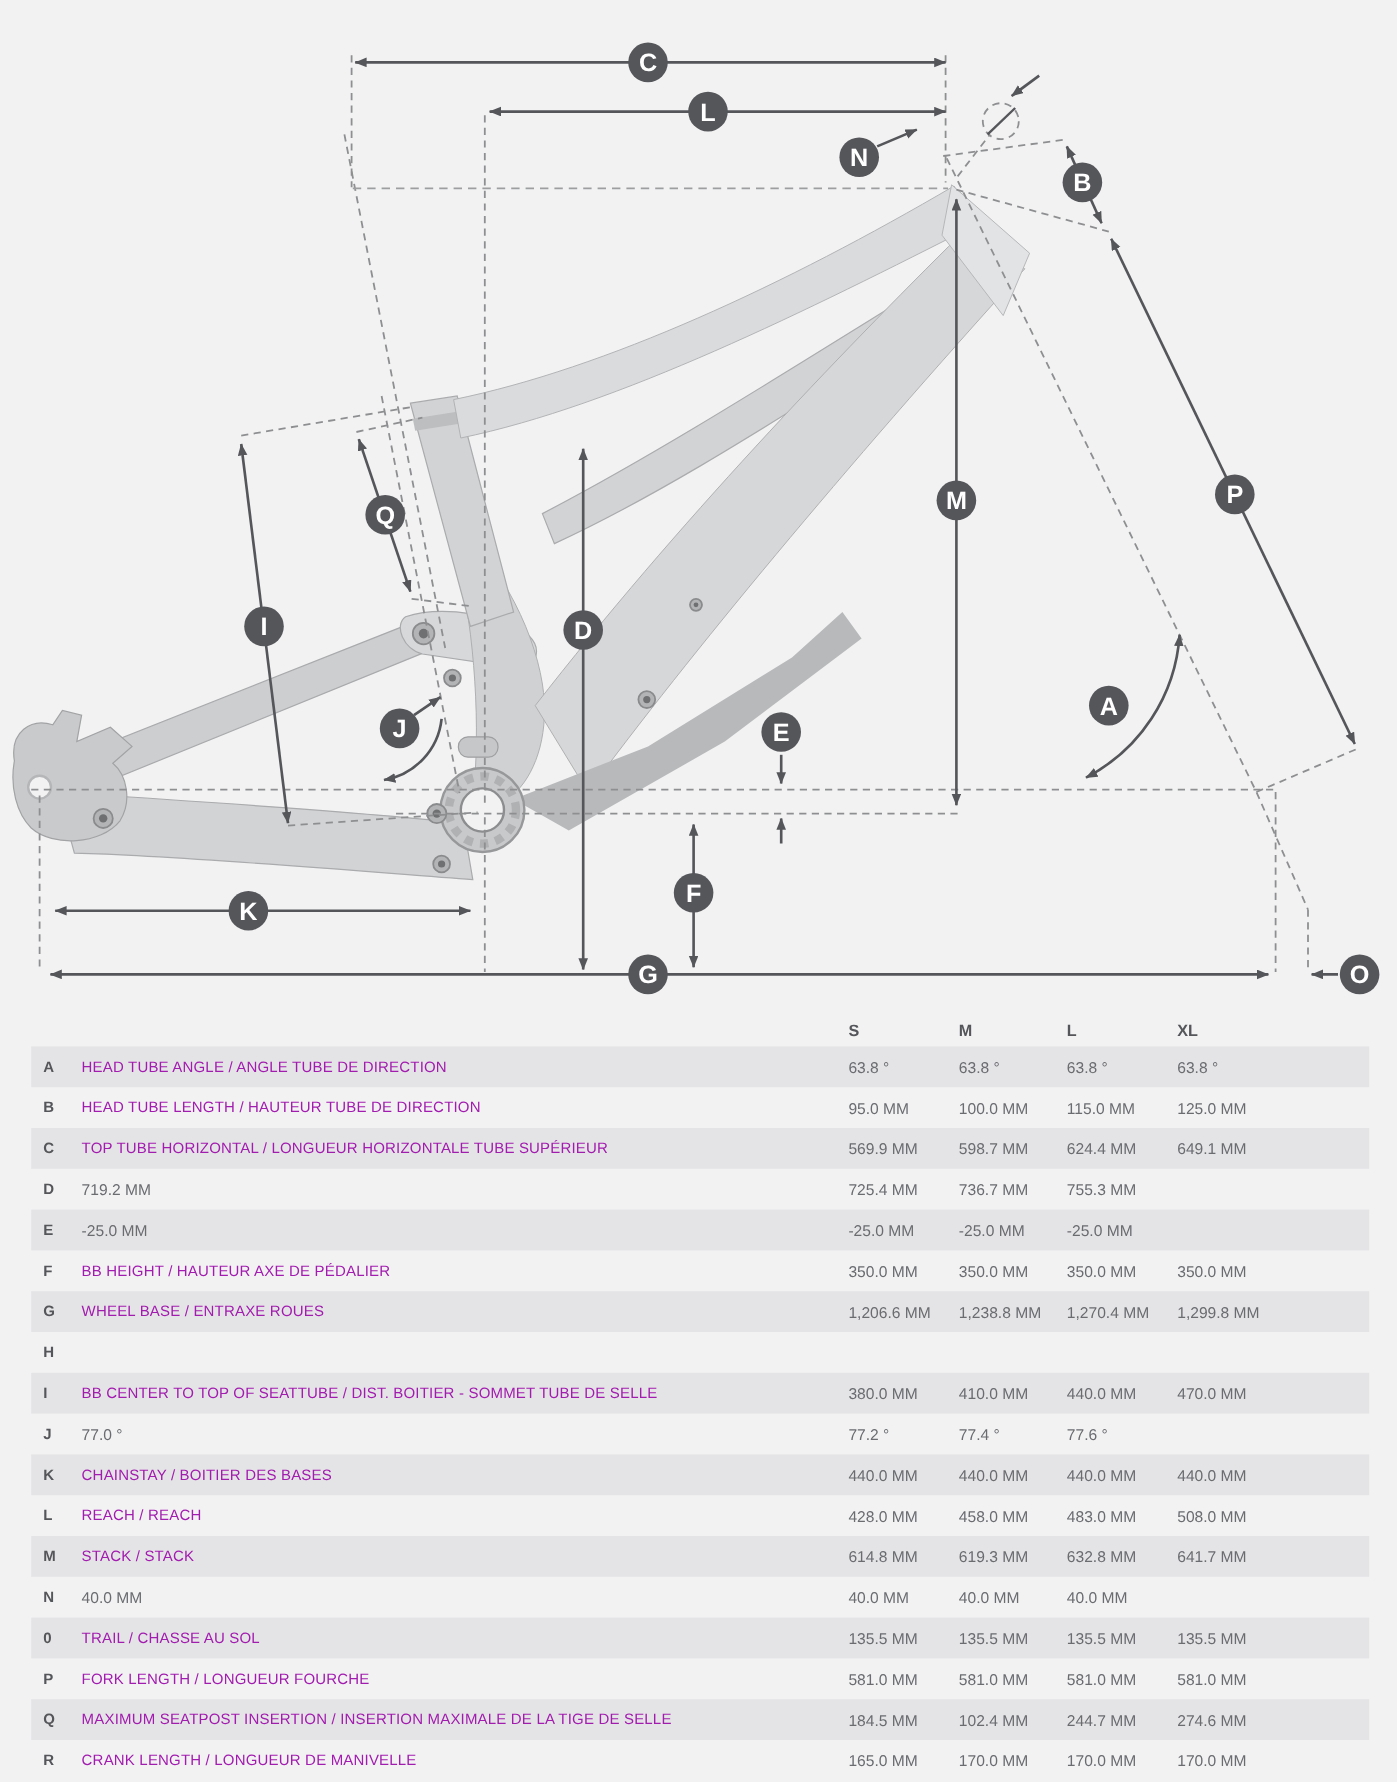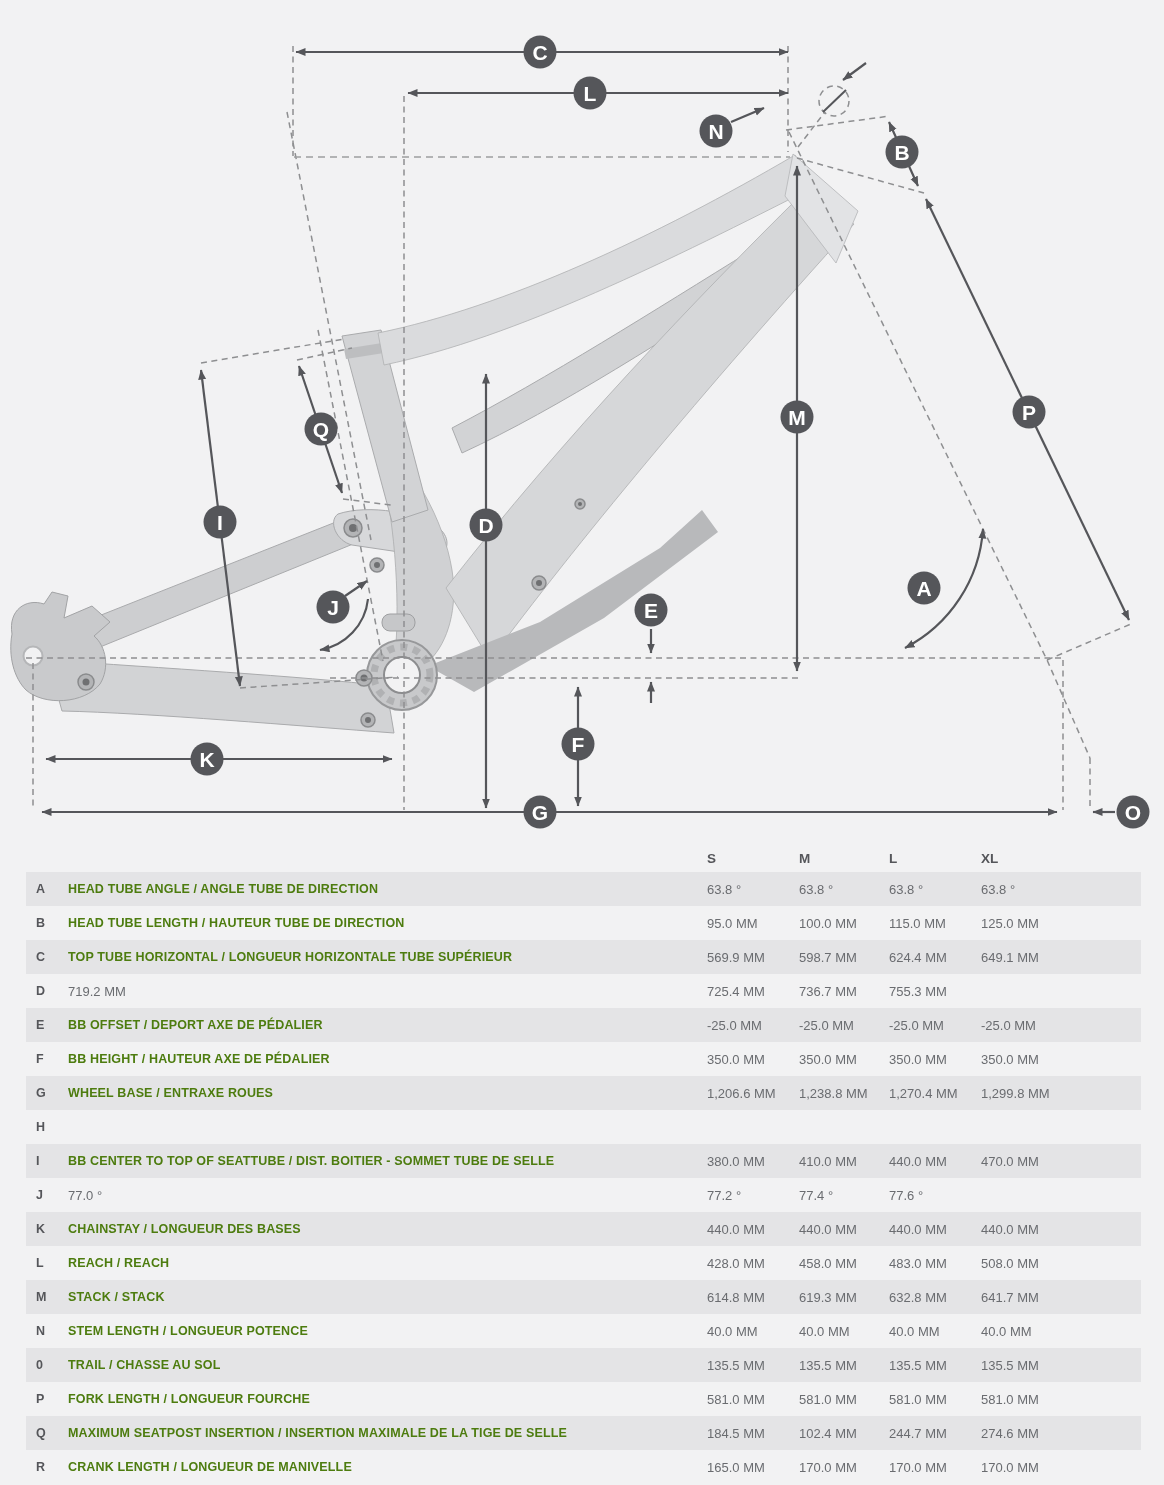--- a/index.html
+++ b/index.html
@@ -37,21 +37,21 @@
     display:grid;
     grid-template-columns:32px 1fr 92px 90px 92px 160px;
     align-items:center;
     height:34px;
     padding-left:10px;
   }
   .thead{height:28px;background:transparent;}
   .trow.odd{background:#e4e4e6;}
   .trow.even{background:transparent;}
   .tletter{font-weight:bold;font-size:12.5px;color:#55565a;}
-  .tlabel{font-weight:bold;font-size:12.5px;color:#4d7c0f;letter-spacing:0.15px;}
+  .tlabel{font-weight:normal;font-size:12.5px;color:#a21caf;letter-spacing:0.15px;}
   .tval{font-size:13px;color:#6a6c70;}
   .thval{font-weight:bold;font-size:13.5px;color:#55565a;}
 </style>
 </head>
 <body>
 
 <div class="stage">
 <svg viewBox="0 0 1164 838" width="1164" height="838">
   <defs>
     <marker id="ah" orient="auto-start-reverse" markerWidth="12" markerHeight="10" refX="9.5" refY="4" markerUnits="userSpaceOnUse">
@@ -248,21 +248,20 @@
       </div>
       <div class="trow even">
         <span class="tletter">D</span>
         <span class="tval">719.2 MM</span>
         <span class="tval">725.4 MM</span>
         <span class="tval">736.7 MM</span>
         <span class="tval">755.3 MM</span>
       </div>
       <div class="trow odd">
         <span class="tletter">E</span>
-        <span class="tlabel">BB OFFSET / DEPORT AXE DE PÉDALIER</span>
         <span class="tval">-25.0 MM</span>
         <span class="tval">-25.0 MM</span>
         <span class="tval">-25.0 MM</span>
         <span class="tval">-25.0 MM</span>
       </div>
       <div class="trow even">
         <span class="tletter">F</span>
         <span class="tlabel">BB HEIGHT / HAUTEUR AXE DE PÉDALIER</span>
         <span class="tval">350.0 MM</span>
         <span class="tval">350.0 MM</span>
@@ -294,21 +293,21 @@
       </div>
       <div class="trow even">
         <span class="tletter">J</span>
         <span class="tval">77.0 °</span>
         <span class="tval">77.2 °</span>
         <span class="tval">77.4 °</span>
         <span class="tval">77.6 °</span>
       </div>
       <div class="trow odd">
         <span class="tletter">K</span>
-        <span class="tlabel">CHAINSTAY / LONGUEUR DES BASES</span>
+        <span class="tlabel">CHAINSTAY / BOITIER DES BASES</span>
         <span class="tval">440.0 MM</span>
         <span class="tval">440.0 MM</span>
         <span class="tval">440.0 MM</span>
         <span class="tval">440.0 MM</span>
       </div>
       <div class="trow even">
         <span class="tletter">L</span>
         <span class="tlabel">REACH / REACH</span>
         <span class="tval">428.0 MM</span>
         <span class="tval">458.0 MM</span>
@@ -318,21 +317,20 @@
       <div class="trow odd">
         <span class="tletter">M</span>
         <span class="tlabel">STACK / STACK</span>
         <span class="tval">614.8 MM</span>
         <span class="tval">619.3 MM</span>
         <span class="tval">632.8 MM</span>
         <span class="tval">641.7 MM</span>
       </div>
       <div class="trow even">
         <span class="tletter">N</span>
-        <span class="tlabel">STEM LENGTH / LONGUEUR POTENCE</span>
         <span class="tval">40.0 MM</span>
         <span class="tval">40.0 MM</span>
         <span class="tval">40.0 MM</span>
         <span class="tval">40.0 MM</span>
       </div>
       <div class="trow odd">
         <span class="tletter">0</span>
         <span class="tlabel">TRAIL / CHASSE AU SOL</span>
         <span class="tval">135.5 MM</span>
         <span class="tval">135.5 MM</span>

